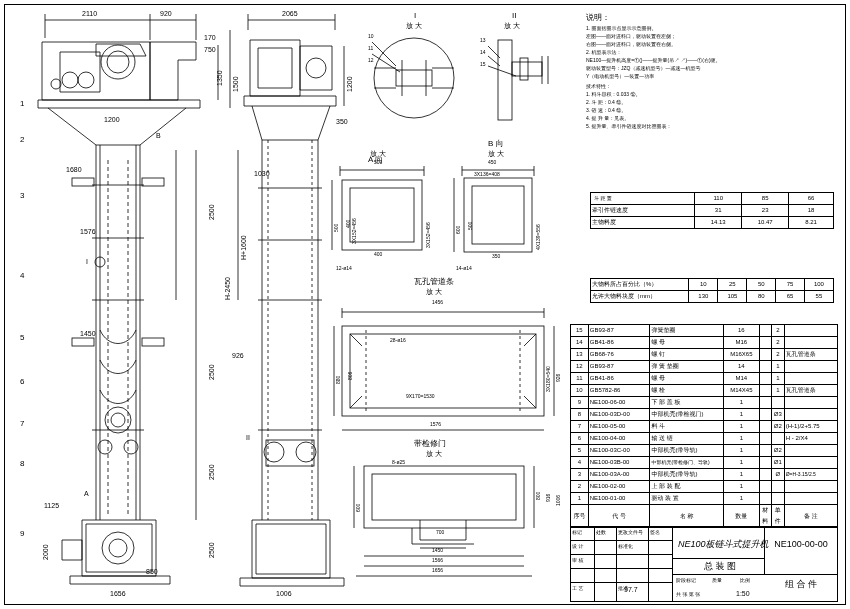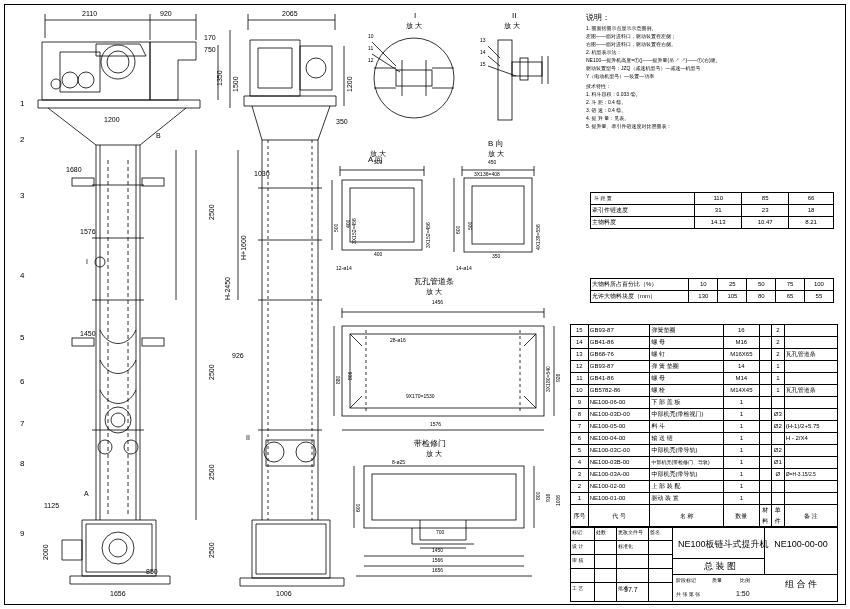--- a/index.html
+++ b/index.html
@@ -500,21 +500,21 @@
   </tbody>
     </table>
 
   <div class="box" style="left:570px;top:526px;width:268px;height:76px;"></div>
 
   <div class="ln v" style="left:672px;top:526px;height:76px;"></div>
   <div class="ln v" style="left:764px;top:526px;height:48px;"></div>
   <div class="ln h" style="left:672px;top:574px;width:166px;"></div>
   <div class="ln h" style="left:672px;top:558px;width:92px;"></div>
 
-  <div class="t t9 ctr" style="left:678px;top:540px;width:61px;">NE100板链斗式提升机</div>
+  <div class="t t9 ctr" style="left:678px;top:540px;width:61px;font-style:italic;">NE100板链斗式提升机</div>
   <div class="t t9 ctr" style="left:678px;top:562px;width:84px;">总 装 图</div>
   <div class="t t9 ctr" style="left:766px;top:540px;width:70px;">NE100-00-00</div>
   <div class="t t9 ctr" style="left:766px;top:580px;width:70px;">组 合 件</div>
 
   <div class="ln h" style="left:570px;top:540px;width:102px;"></div>
   <div class="ln h" style="left:570px;top:554px;width:102px;"></div>
   <div class="ln h" style="left:570px;top:568px;width:102px;"></div>
   <div class="ln h" style="left:570px;top:582px;width:102px;"></div>
   <div class="ln v" style="left:594px;top:526px;height:76px;"></div>
   <div class="ln v" style="left:616px;top:526px;height:76px;"></div>

